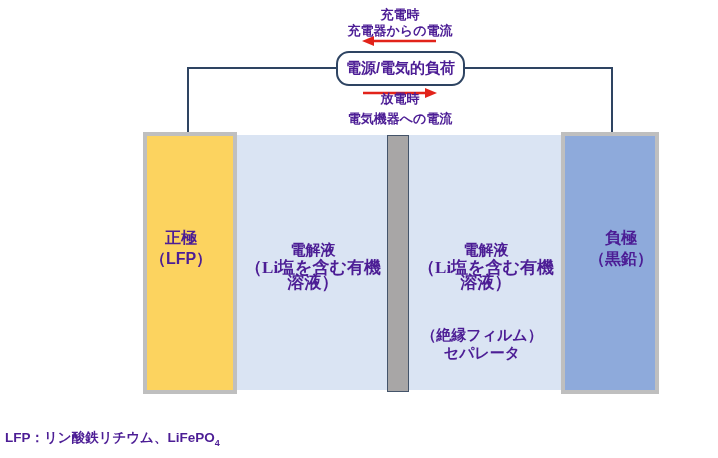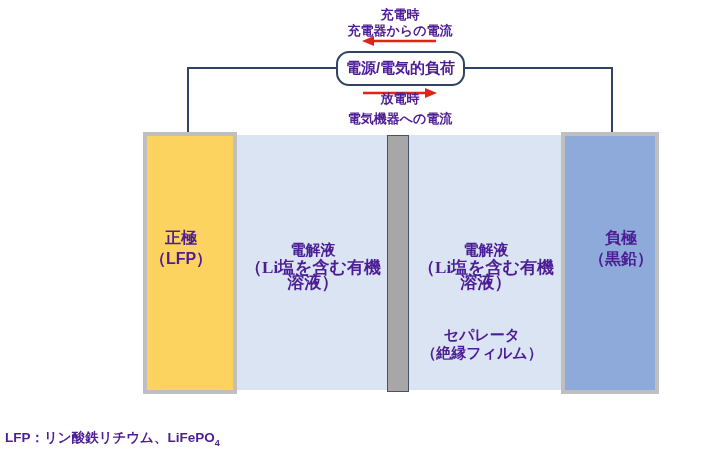--- a/index.html
+++ b/index.html
@@ -131,21 +131,21 @@
     <div>電解液</div>
     <div class="sub-line">（Li塩を含む有機溶液）</div>
   </div>
 
   <div class="abs cell-label ctr neg-label">
     <div>負極</div>
     <div>（黒鉛）</div>
   </div>
 
   <div class="abs ctr sep-label">
+    <div>（絶縁フィルム）</div>
     <div>セパレータ</div>
-    <div>（絶縁フィルム）</div>
   </div>
 
   <div class="abs footnote">
     <span>LFP：リン酸鉄リチウム、LiFePO</span><sub>4</sub>
   </div>
 
 </div>
 
 </body></html>

